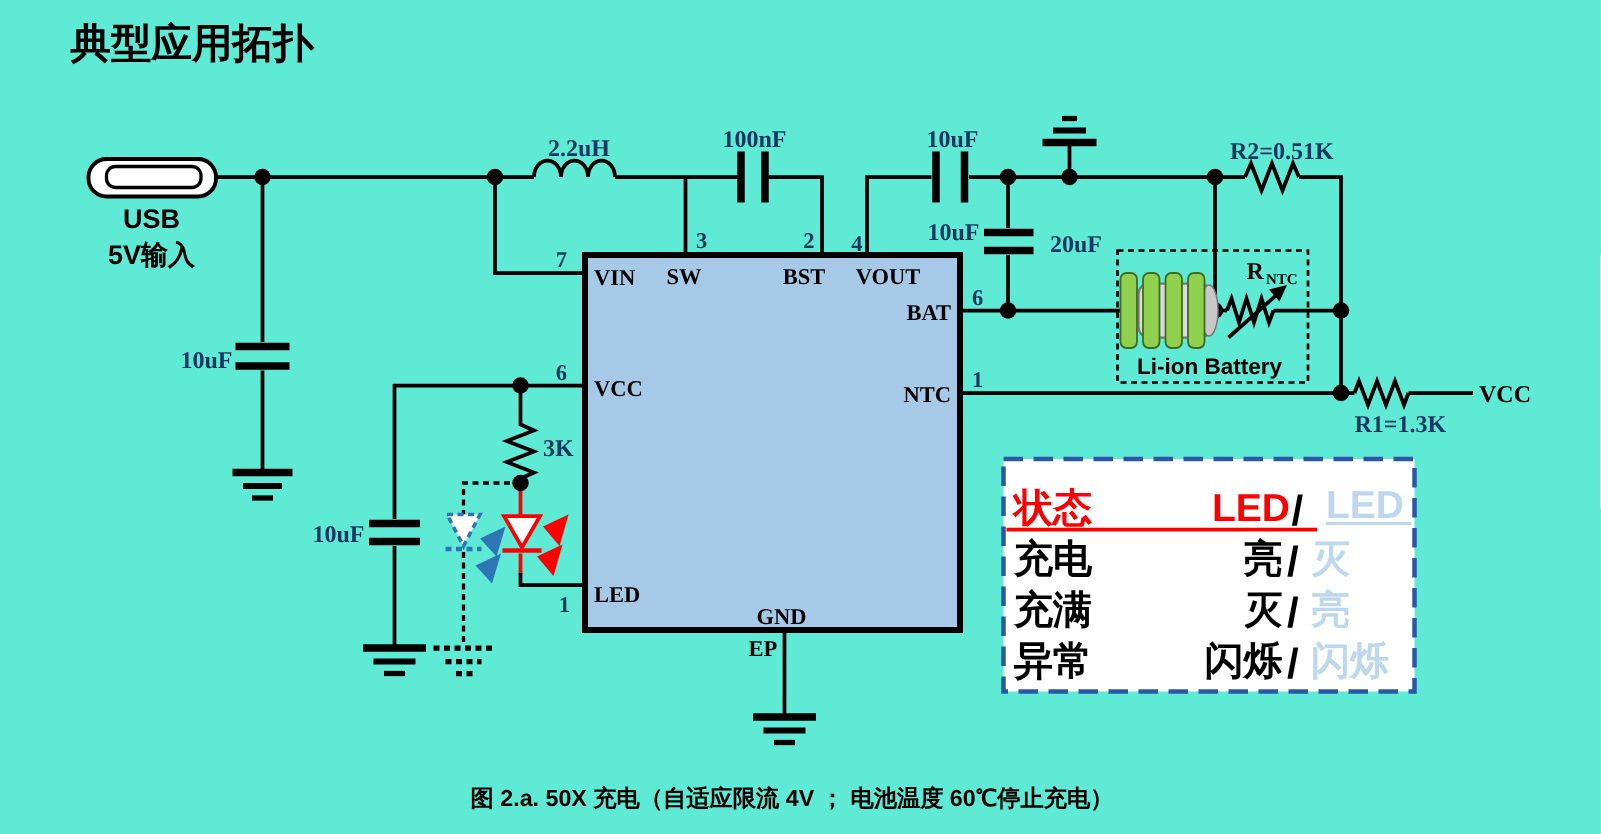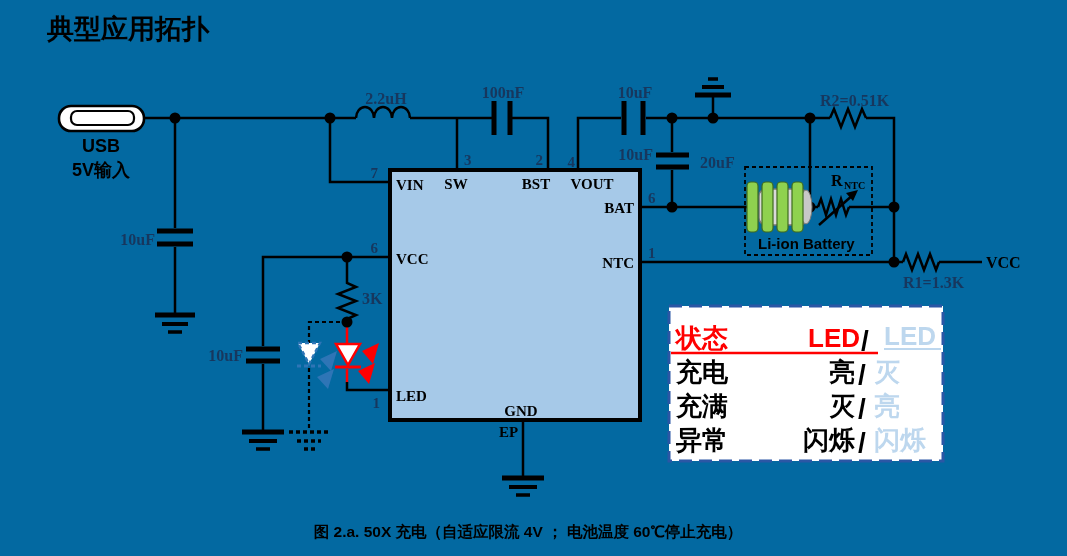--- a/index.html
+++ b/index.html
@@ -1,16 +1,16 @@
 <!DOCTYPE html>
 <html><head>
 <meta charset="utf-8">
 <style>
   html,body{margin:0;padding:0;background:#ffffff;}
-  .page{position:relative;width:1067px;height:556px;background:#0369a1;overflow:hidden;}
+  .page{position:relative;width:1067px;height:556px;background:#5eead4;overflow:hidden;}
   svg{display:block;}
   text{user-select:none;}
   .t-title{font:bold 27px "Liberation Sans",sans-serif;fill:#000;}
   .t-caption{font:bold 15.5px "Liberation Sans",sans-serif;fill:#000;}
   .t-pin{font:bold 15px "Liberation Serif",serif;fill:#000;}
   .t-num{font:bold 15px "Liberation Serif",serif;fill:#17375E;}
   .t-val{font:bold 16px "Liberation Serif",serif;fill:#17375E;}
   .t-blk{font:bold 16px "Liberation Serif",serif;fill:#000;}
   .t-sub{font:bold 10px "Liberation Serif",serif;fill:#000;}
   .t-usb{font:bold 18px "Liberation Sans",sans-serif;fill:#000;}

